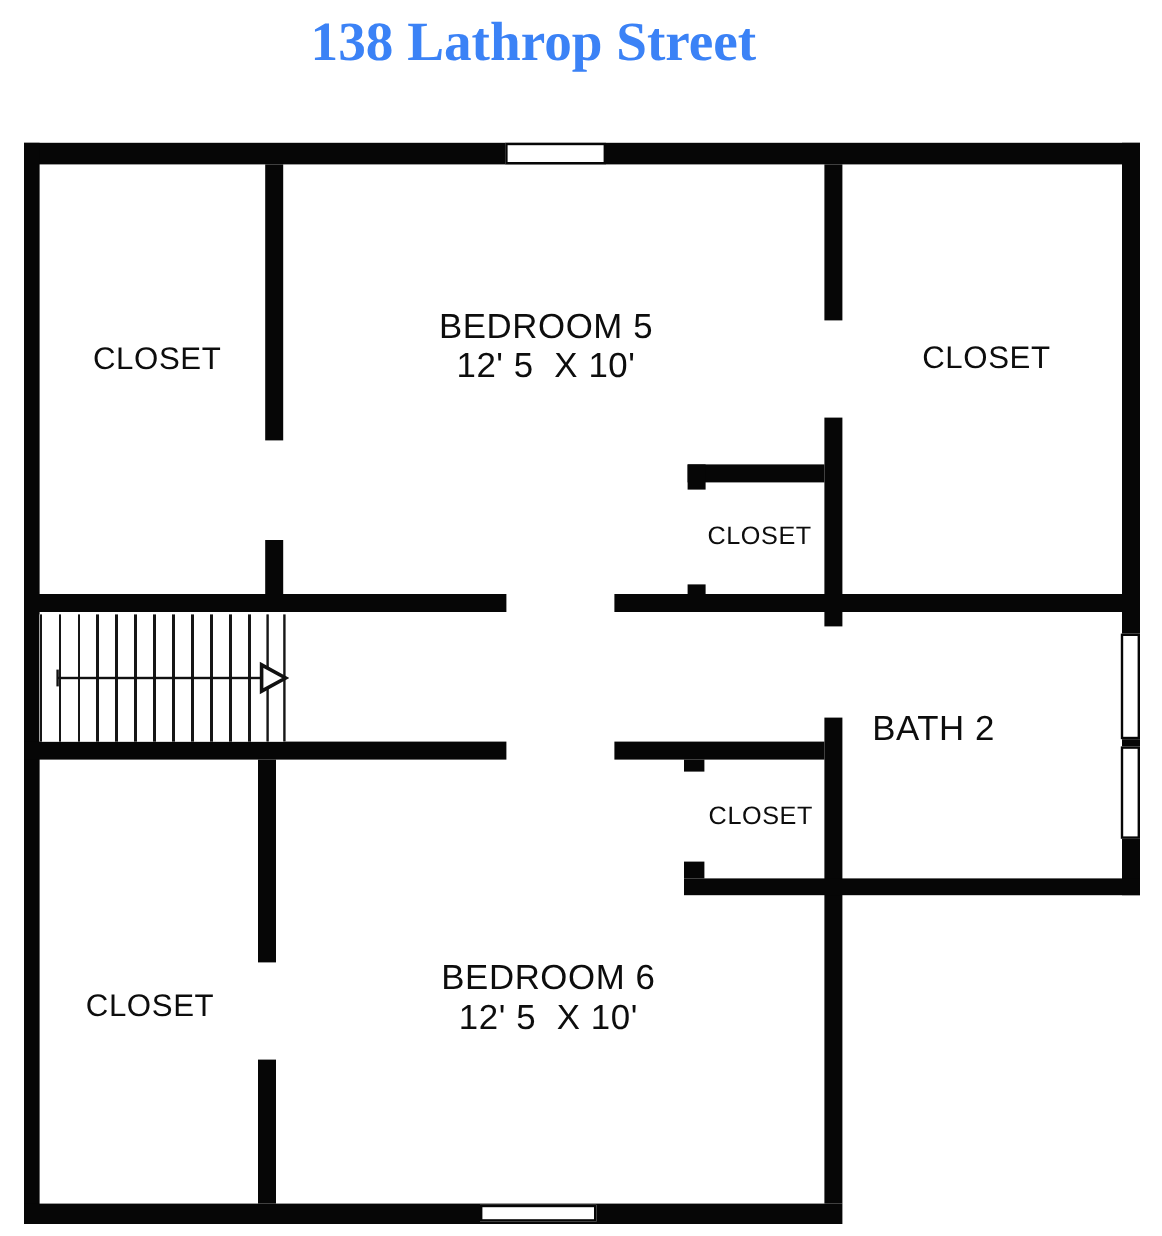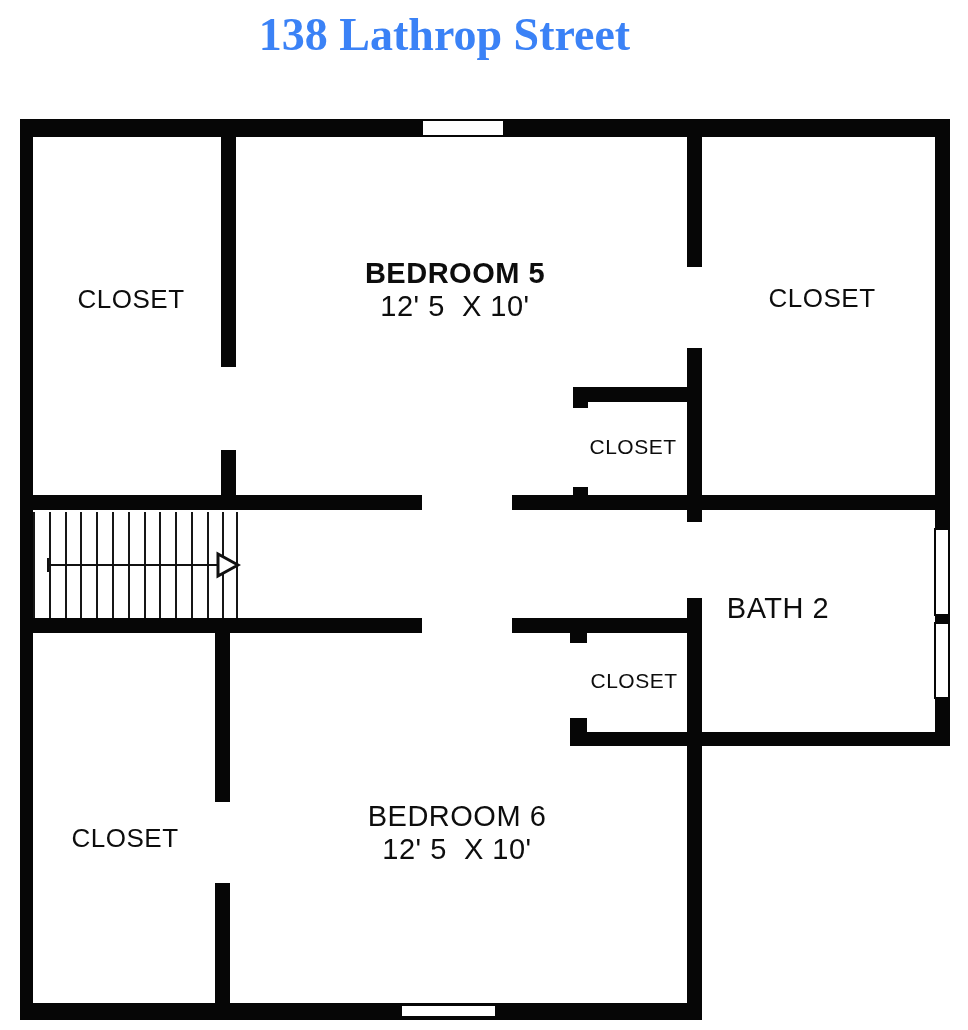--- a/index.html
+++ b/index.html
@@ -69,21 +69,21 @@
 
   <div class="stairs"></div>
   <div class="stair-landing"></div>
   <div class="arrow-shaft"></div>
   <div class="arrow-tail"></div>
   <svg class="arrow-head" width="26" height="28">
     <polygon points="3,3 3,25 23,14" fill="#ffffff" stroke="#111111" stroke-width="3"></polygon>
   </svg>
 
   <div class="label closet-label" style="left:131px;top:299px;">CLOSET</div>
-  <div class="label room-label" style="left:455px;top:273px;font-weight:bold;">BEDROOM 5</div>
+  <div class="label room-label" style="left:455px;top:273px;">BEDROOM 5</div>
   <div class="label dim-label" style="left:455px;top:306px;">12' 5  X 10'</div>
   <div class="label closet-label" style="left:822px;top:298px;">CLOSET</div>
   <div class="label closet-label-small" style="left:633px;top:447px;">CLOSET</div>
   <div class="label room-label" style="left:778px;top:608px;">BATH 2</div>
   <div class="label closet-label-small" style="left:634px;top:681px;">CLOSET</div>
   <div class="label closet-label" style="left:125px;top:838px;">CLOSET</div>
   <div class="label room-label" style="left:457px;top:816px;">BEDROOM 6</div>
   <div class="label dim-label" style="left:457px;top:849px;">12' 5  X 10'</div>
 
 </div>

